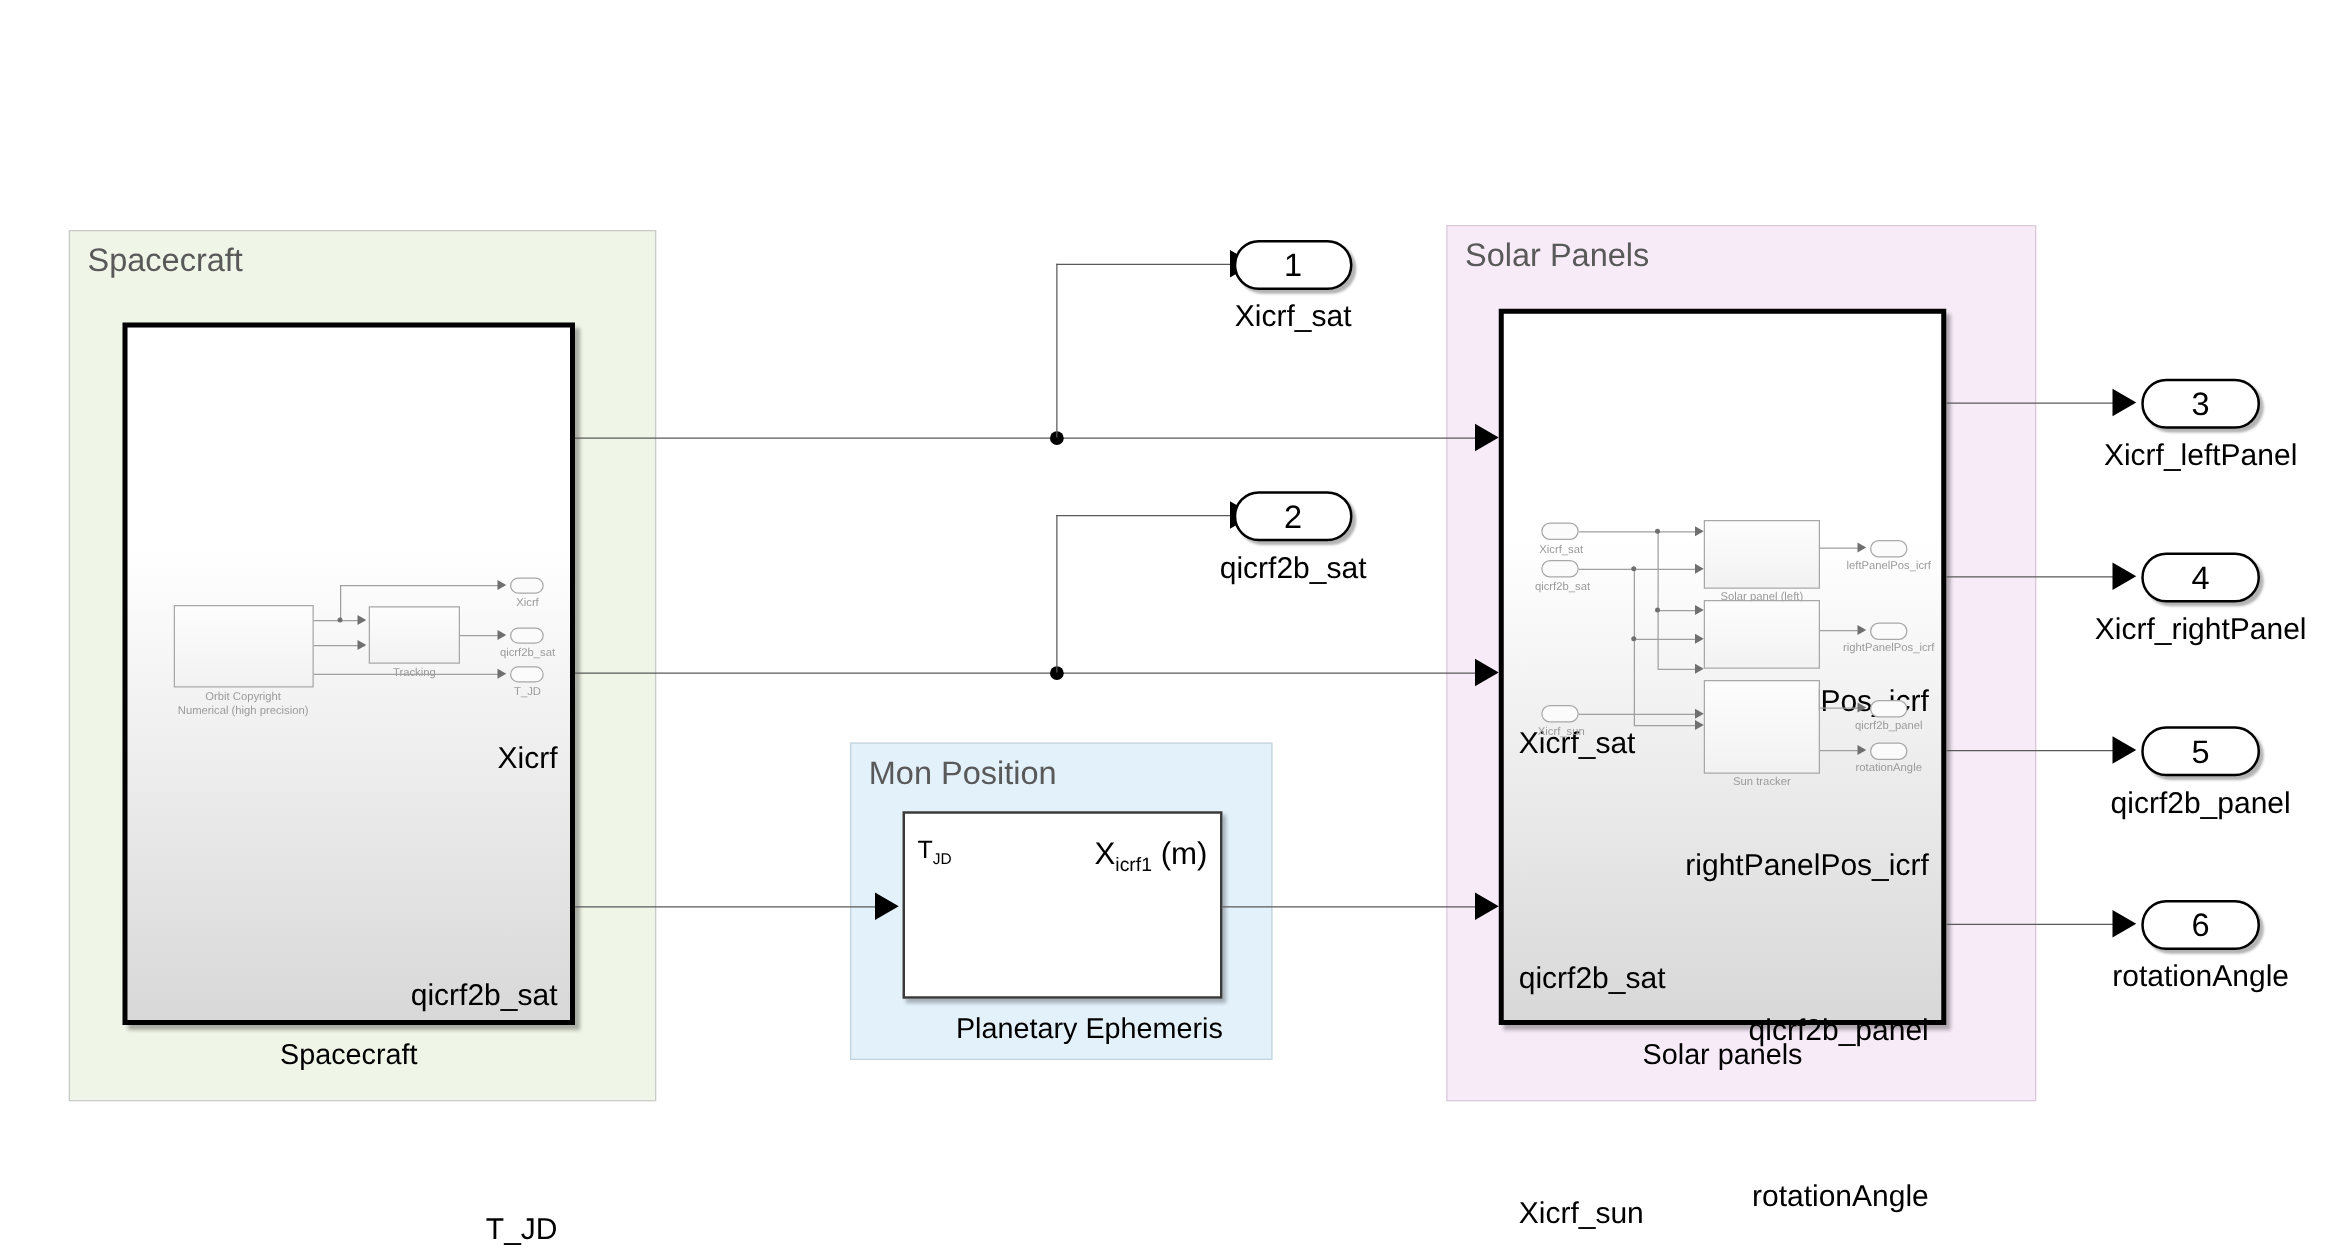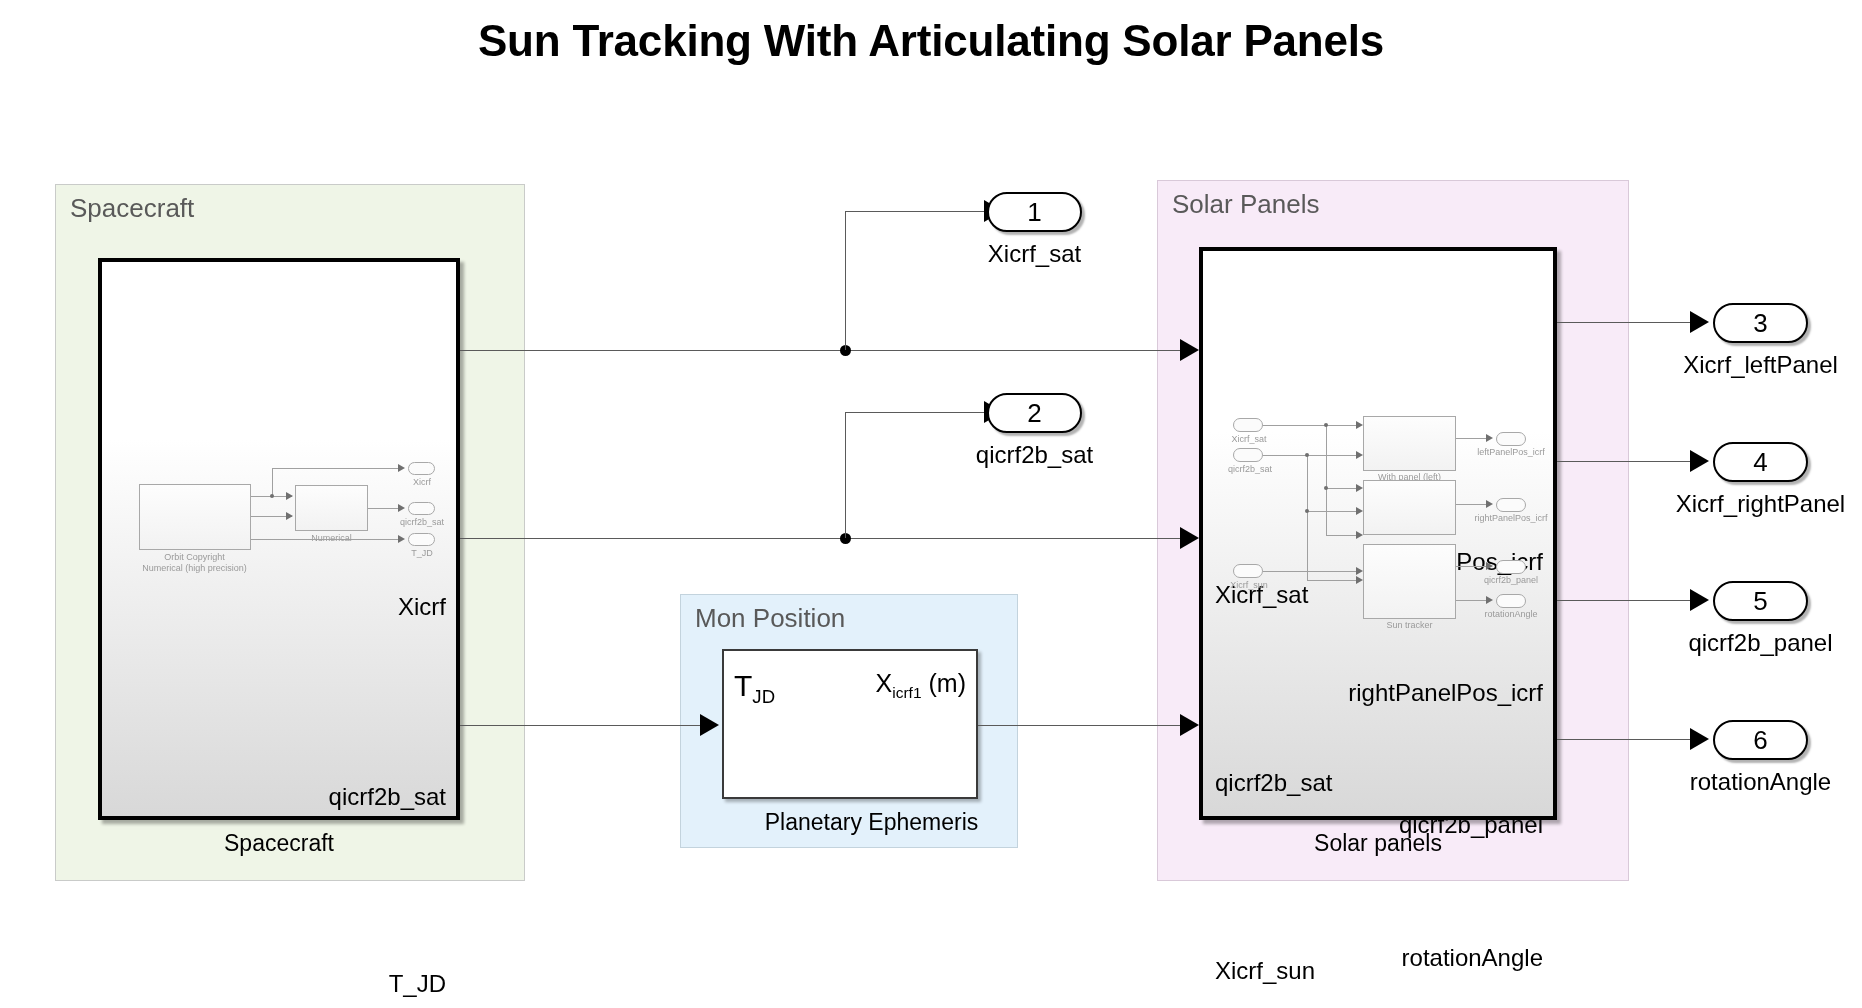--- a/index.html
+++ b/index.html
@@ -87,21 +87,21 @@
   
   .whiteblock {
     position: absolute;
     box-sizing: border-box;
     border: 2px solid #3a3a3a;
     background: #ffffff;
     box-shadow: 3px 3px 3px rgba(0,0,0,0.28);
   }
   .eph-in {
     position: absolute;
-    font-size: 30px;
+    font-size: 20px;
     white-space: nowrap;
   }
   .eph-out {
     position: absolute;
     font-size: 25px;
     white-space: nowrap;
   }
   .sub { font-size: 0.62em; vertical-align: sub; }
 
   
@@ -200,21 +200,20 @@
     border-top: 4px solid transparent;
     border-bottom: 4px solid transparent;
     border-left: 7px solid #6f6f6f;
   }
 </style>
 </head>
 <body>
 
 <div id="canvas">
 
-  <div class="title">Sun Tracking With Articulating Solar Panels</div>
 
   <div class="area area-green" style="left:55px; top:184px; width:470px; height:697px;">
     <div class="area-title">Spacecraft</div>
   </div>
 
   <div class="area area-blue" style="left:680px; top:594px; width:338px; height:254px;">
     <div class="area-title">Mon Position</div>
   </div>
 
   <div class="area area-purple" style="left:1157px; top:180px; width:472px; height:701px;">
@@ -223,21 +222,21 @@
 
   <div class="sysblock" style="left:98px; top:258px; width:362px; height:562px;">
 
     <div class="mini" style="left:30px; top:190px; width:320px; height:130px;">
 
       <div class="mini-block" style="left:7px; top:32px; width:112px; height:66px;"></div>
       <div class="mini-text" style="left:-5px; top:100px; width:135px;">Orbit Copyright</div>
       <div class="mini-text" style="left:-5px; top:111px; width:135px;">Numerical (high precision)</div>
 
       <div class="mini-block" style="left:163px; top:33px; width:73px; height:46px;"></div>
-      <div class="mini-text" style="left:163px; top:81px; width:73px;">Numerical</div>
+      <div class="mini-text" style="left:163px; top:81px; width:73px;">Tracking</div>
 
       <div class="mini-h" style="left:119px; top:44px; width:41px;"></div>
       <div class="mini-h" style="left:119px; top:64px; width:41px;"></div>
       <div class="mini-h" style="left:119px; top:87px; width:152px;"></div>
       <div class="mini-v" style="left:140px; top:16px; height:29px;"></div>
       <div class="mini-h" style="left:140px; top:16px; width:131px;"></div>
       <div class="mini-dot" style="left:138px; top:42px;"></div>
       <div class="mini-arrow" style="left:154px; top:40px;"></div>
       <div class="mini-arrow" style="left:154px; top:60px;"></div>
 
@@ -317,21 +316,21 @@
 
       <div class="mini-arrow" style="left:131px; top:5px;"></div>
       <div class="mini-arrow" style="left:131px; top:35px;"></div>
       <div class="mini-arrow" style="left:131px; top:68px;"></div>
       <div class="mini-arrow" style="left:131px; top:91px;"></div>
       <div class="mini-arrow" style="left:131px; top:115px;"></div>
       <div class="mini-arrow" style="left:131px; top:151px;"></div>
       <div class="mini-arrow" style="left:131px; top:160px;"></div>
 
       <div class="mini-block" style="left:138px; top:0px; width:93px; height:55px;"></div>
-      <div class="mini-text" style="left:138px; top:56px; width:93px;">With panel (left)</div>
+      <div class="mini-text" style="left:138px; top:56px; width:93px;">Solar panel (left)</div>
 
       <div class="mini-block" style="left:138px; top:64px; width:93px; height:55px;"></div>
       <div class="mini-text" style="left:138px; top:120px; width:93px;margin-top:46px;">Solar panel (right)</div>
 
       <div class="mini-block" style="left:138px; top:128px; width:93px; height:75px;"></div>
       <div class="mini-text" style="left:138px; top:204px; width:93px;">Sun tracker</div>
 
       <div class="mini-h" style="left:231px; top:22px; width:35px;"></div>
       <div class="mini-h" style="left:231px; top:88px; width:35px;"></div>
       <div class="mini-h" style="left:231px; top:150px; width:35px;"></div>

